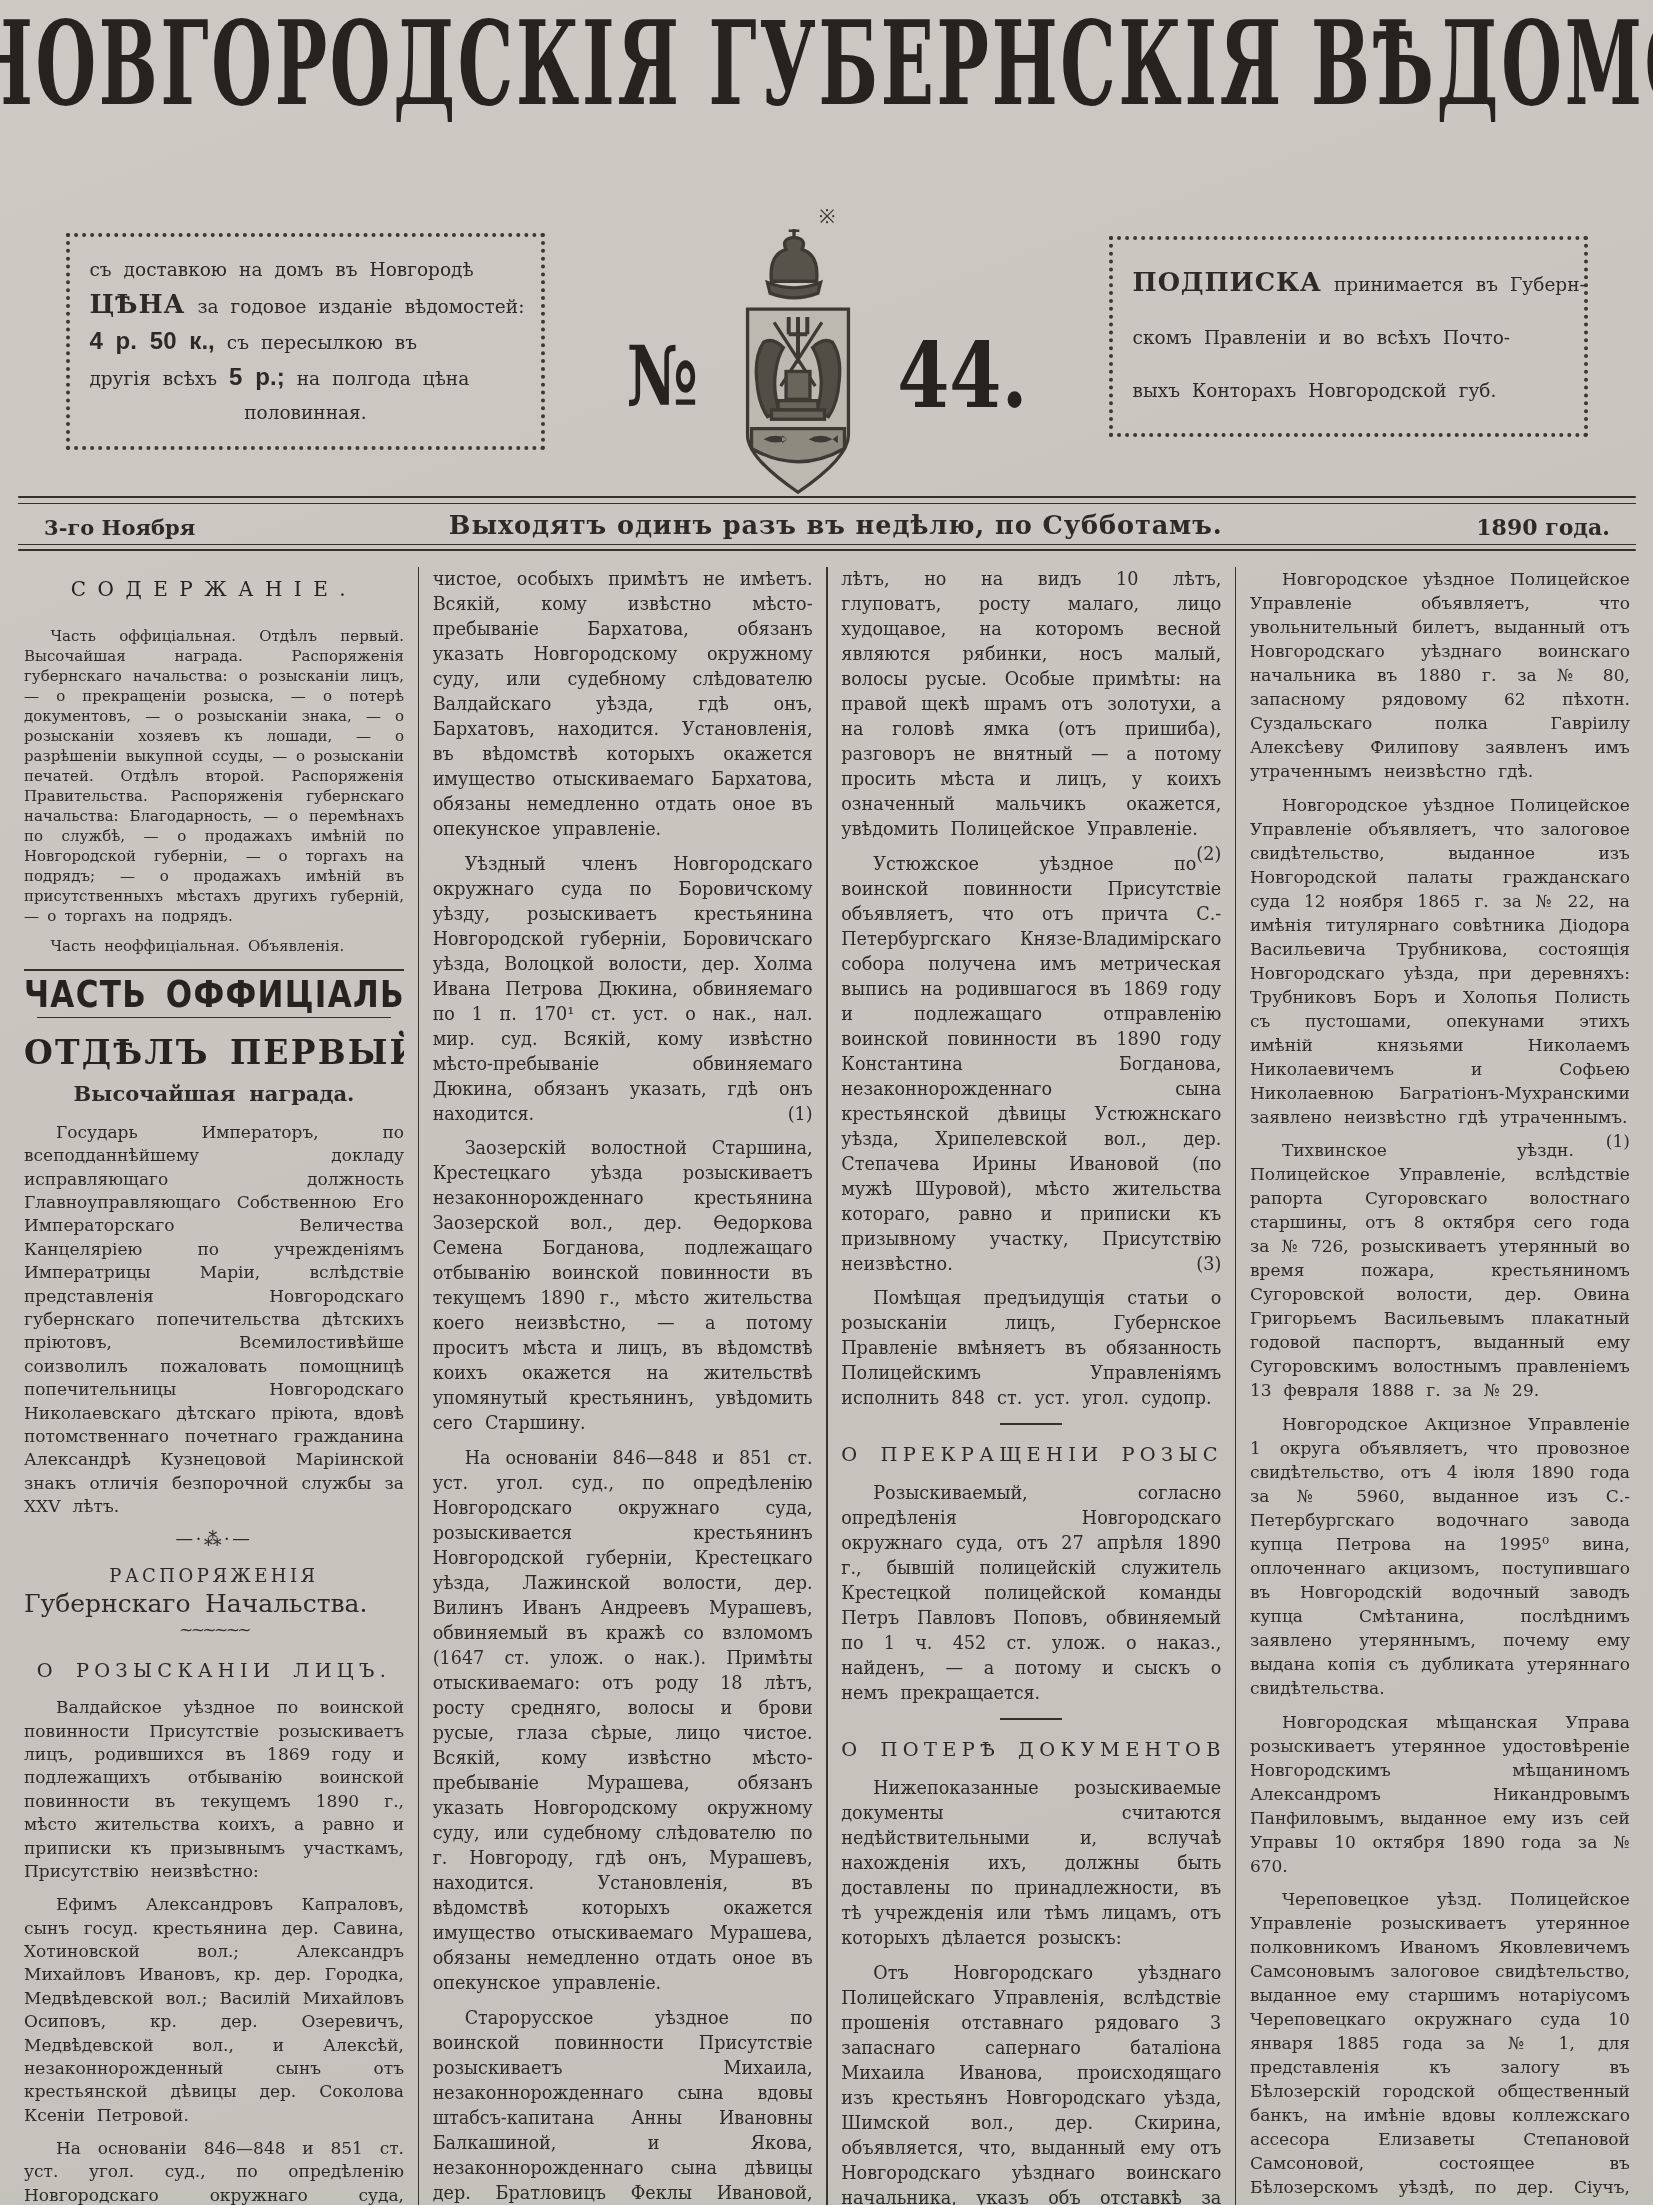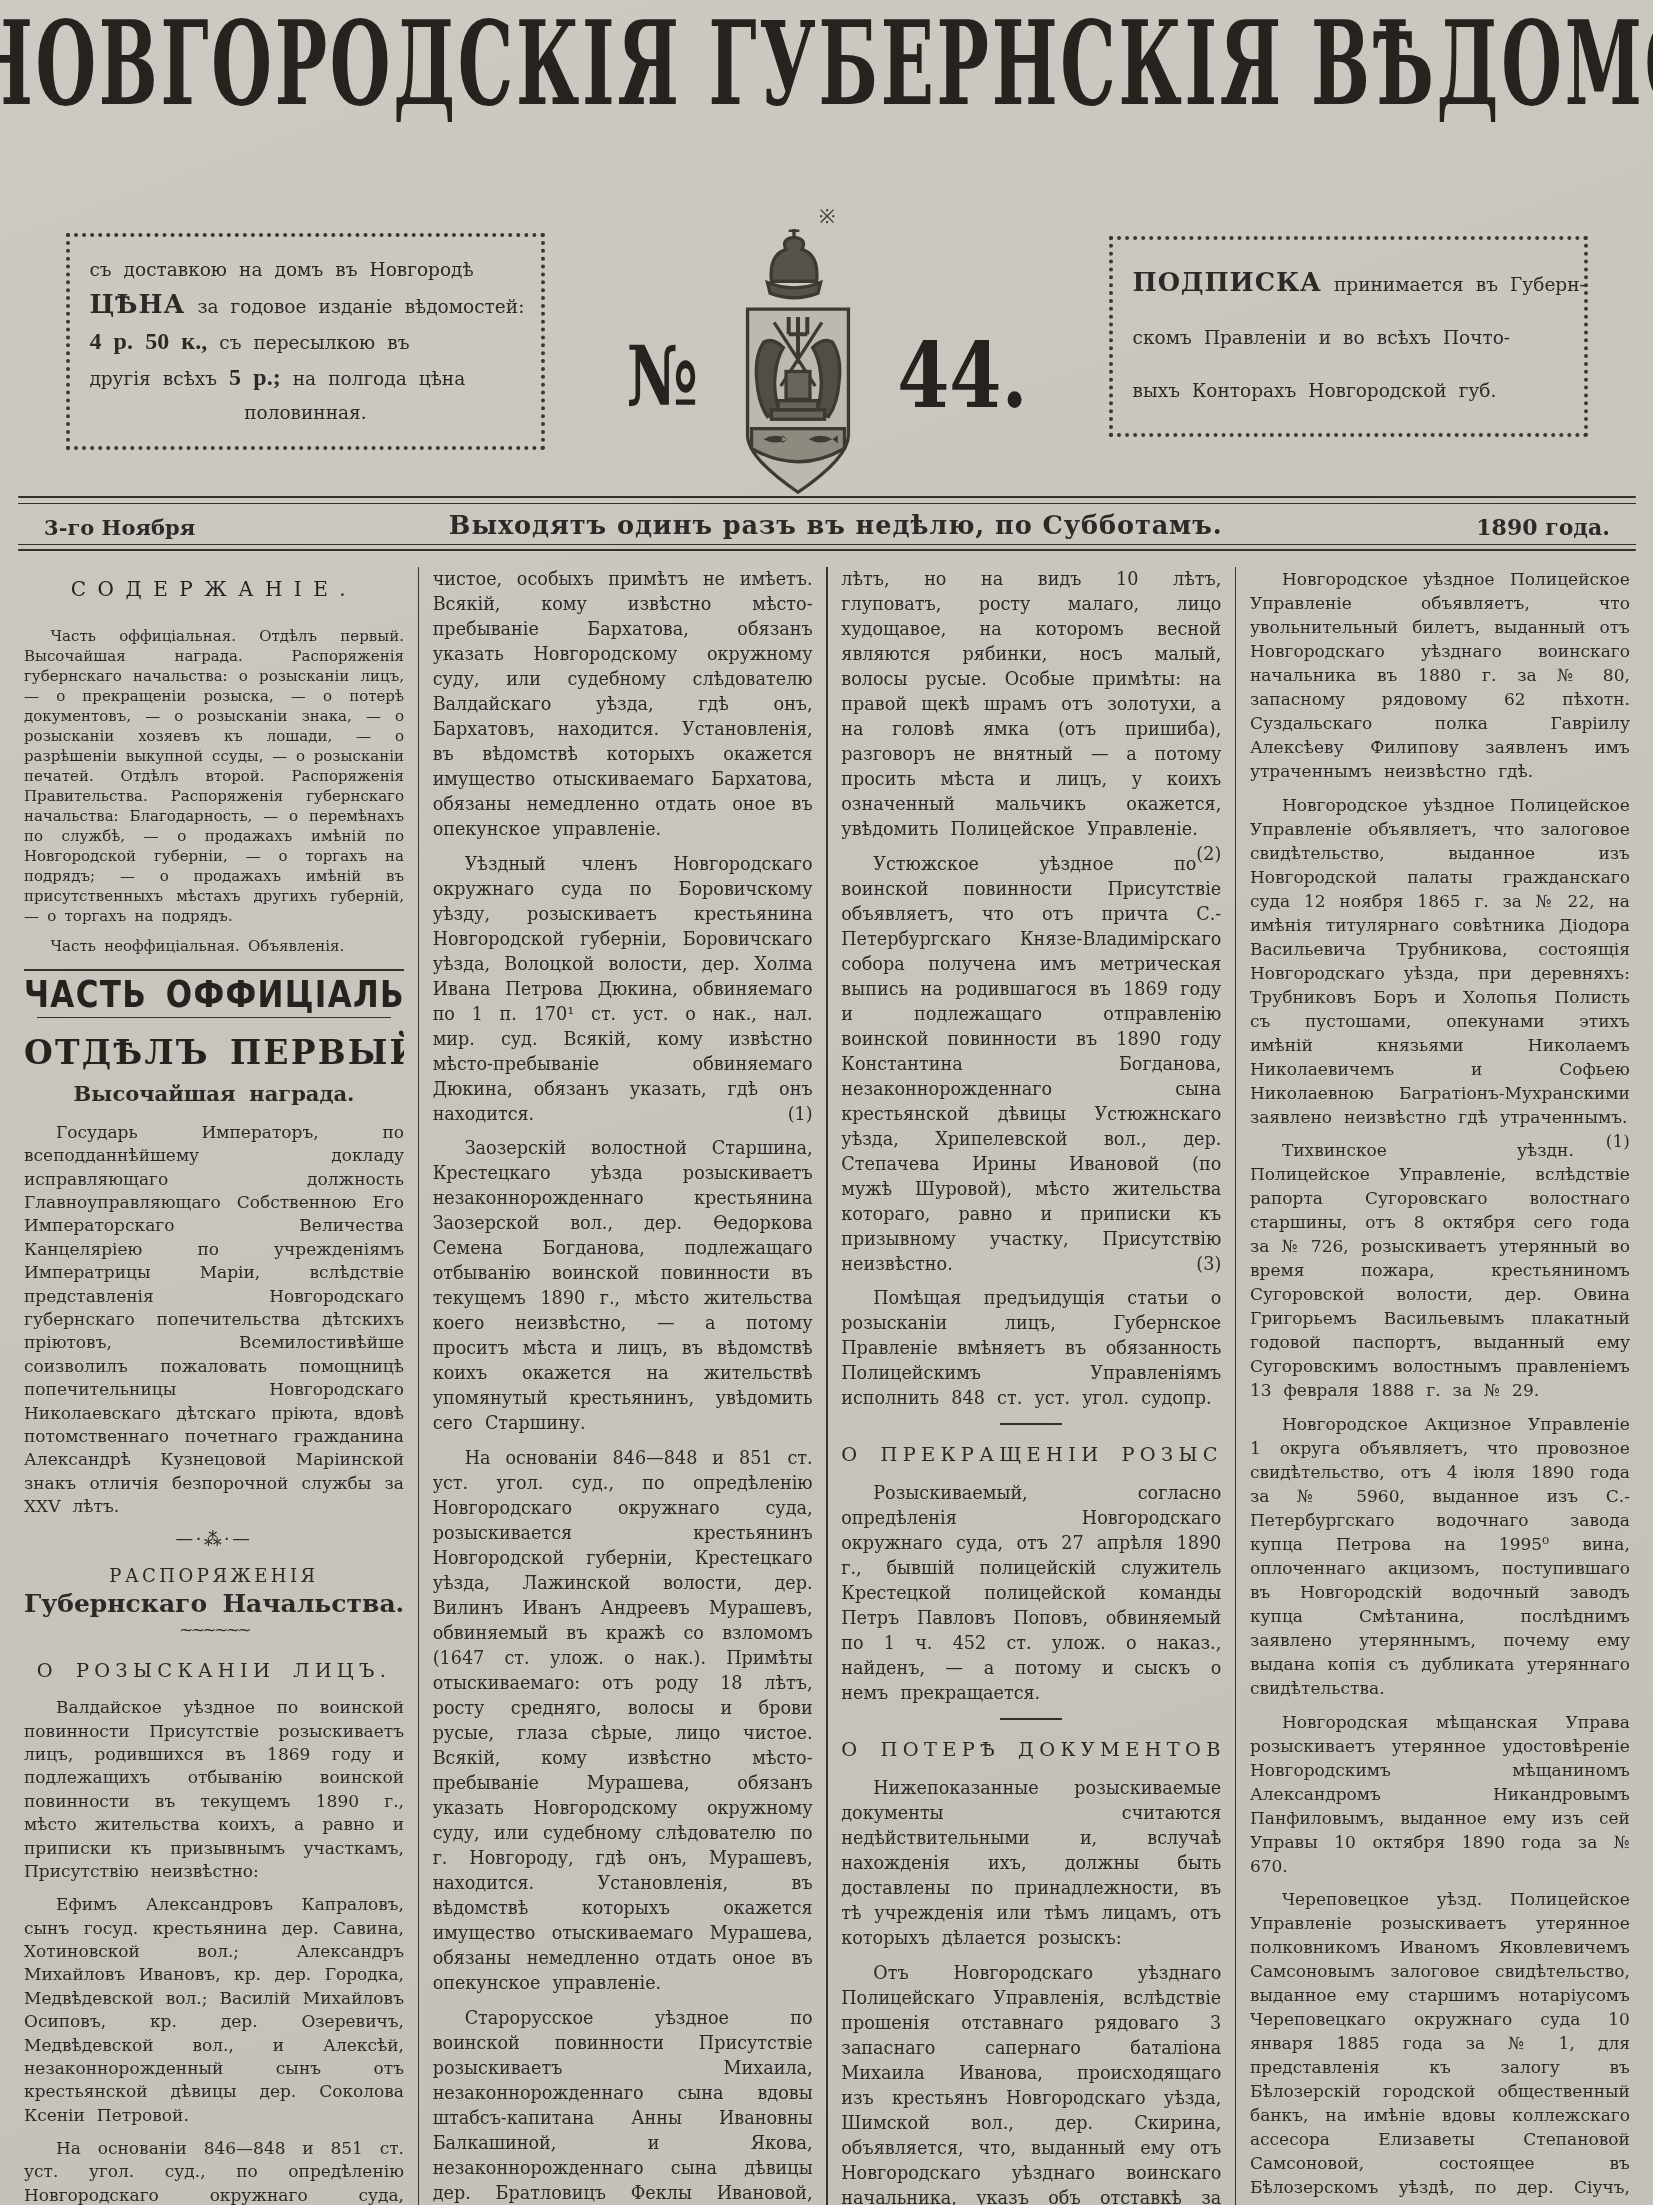--- a/index.html
+++ b/index.html
@@ -30,21 +30,21 @@
   .orn-box{
     border:4.9px dotted #3c3931;
     padding:16px 19.4px;
     width:432px;
     font-size:18.5px;line-height:34px;
     text-align:justify;
   }
   .orn-box .box-line{display:block;text-align:justify;word-spacing:6.2px;white-space:nowrap;}
   .orn-box .box-line.center{text-align:center;white-space:normal;}
   .box-lead{font-size:25.6px;font-weight:bold;letter-spacing:0.9px;}
-  .box-big{font-family:Liberation Serif, serif;font-size:24px;font-weight:bold;}
+  .box-big{font-family:Liberation Sans, sans-serif;font-size:24px;font-weight:bold;}
   .sub-box{line-height:53px;margin-top:2.6px;}
   .issue-center{
     display:flex;align-items:center;justify-content:center;
     gap:26.5px;margin-top:17.6px;
   }
   .numero{font-size:66px;font-weight:bold;transform:scaleY(1.25);color:#26231e;}
   .issue-number{font-size:75px;font-weight:bold;transform:scaleY(1.2);color:#26231e;}
   .emblem{margin-top:-22px;}
 
   
@@ -85,21 +85,21 @@
   .blk-rule-thin{height:1.3px;background:#34312b;margin:9.7px 13.2px;}
   .blk-h-part{
     font-family:"DejaVu Sans",sans-serif;font-weight:bold;
     font-size:31px;text-align:center;letter-spacing:1.3px;
     transform:scaleY(1.18);margin:10.6px 0;white-space:nowrap;color:#26231e;
   }
   .blk-h-otdel{font-size:33px;text-align:center;letter-spacing:2.2px;margin:23px 0 17.6px 0;white-space:nowrap;color:#26231e;font-weight:bold;}
   .blk-h-award{font-size:21px;font-weight:bold;text-align:center;margin:12.3px 0 15px 0;}
   .blk-ornament{text-align:center;font-size:17.6px;margin:8px 0;letter-spacing:2.6px;}
   .blk-h-rasp1{font-size:18px;text-align:center;letter-spacing:3.5px;margin:12.3px 0 4.4px 0;}
-  .blk-h-rasp2{font-size:25px;font-weight:bold;text-align:left;margin:4.4px 0 2.6px 0;white-space:nowrap;}
+  .blk-h-rasp2{font-size:25px;font-weight:normal;text-align:left;margin:4.4px 0 2.6px 0;white-space:nowrap;}
   .blk-wavy{text-align:center;font-size:17px;letter-spacing:-2.6px;margin:0 0 8.8px 0;}
   .blk-h-sub{font-size:19.4px;text-align:center;letter-spacing:5.3px;margin:17.6px 0 14px 0;white-space:nowrap;}
   .blk-dash{width:62px;height:1.8px;background:#34312b;margin:11.5px auto;}
   .artnum{float:right;}
 </style>
 </head>
 <body>
 
 <div class="page">
 

